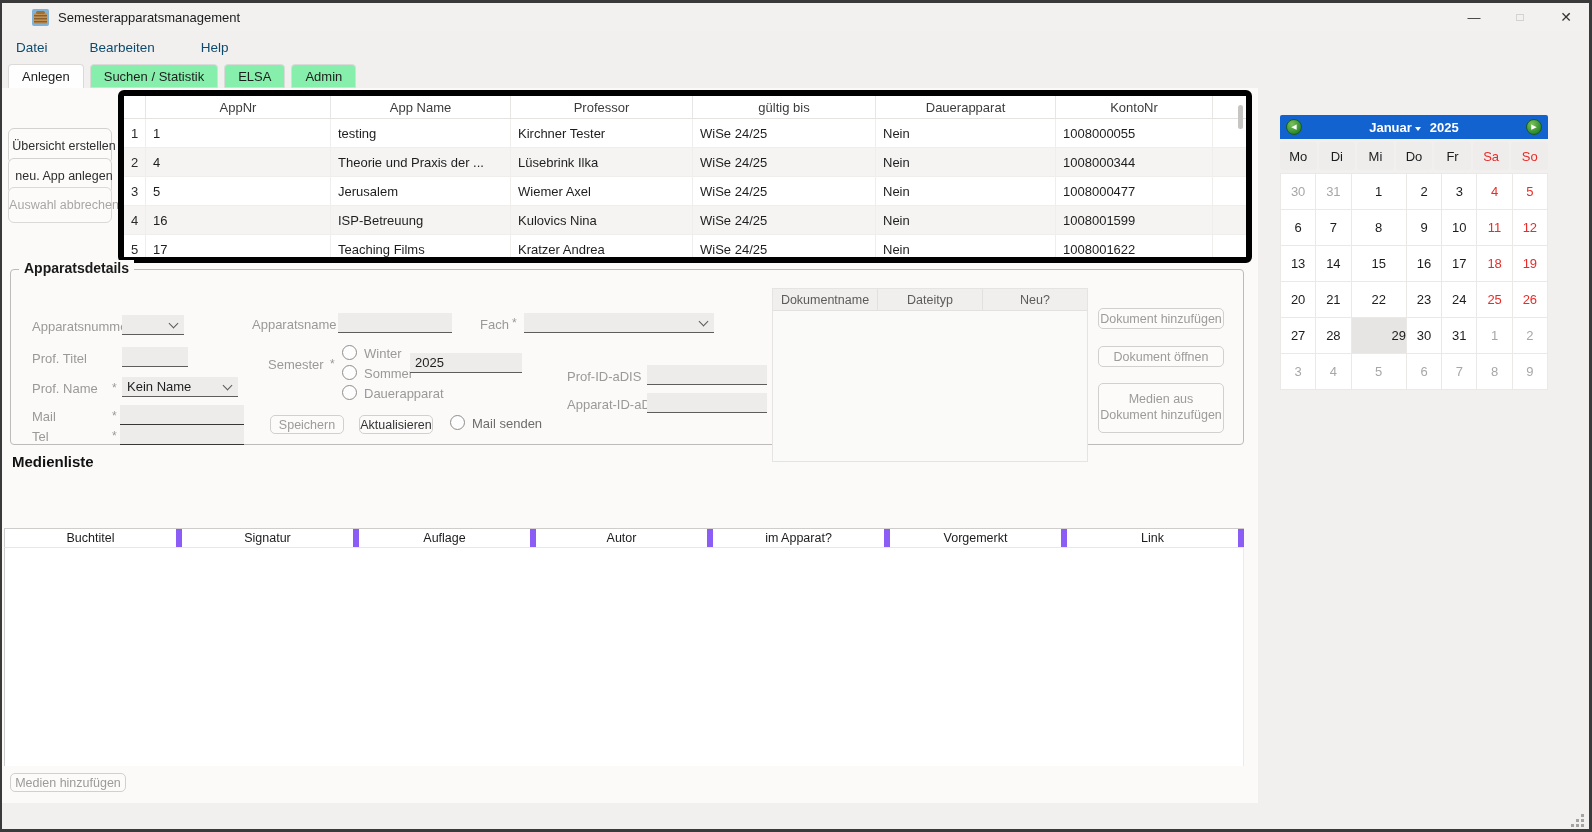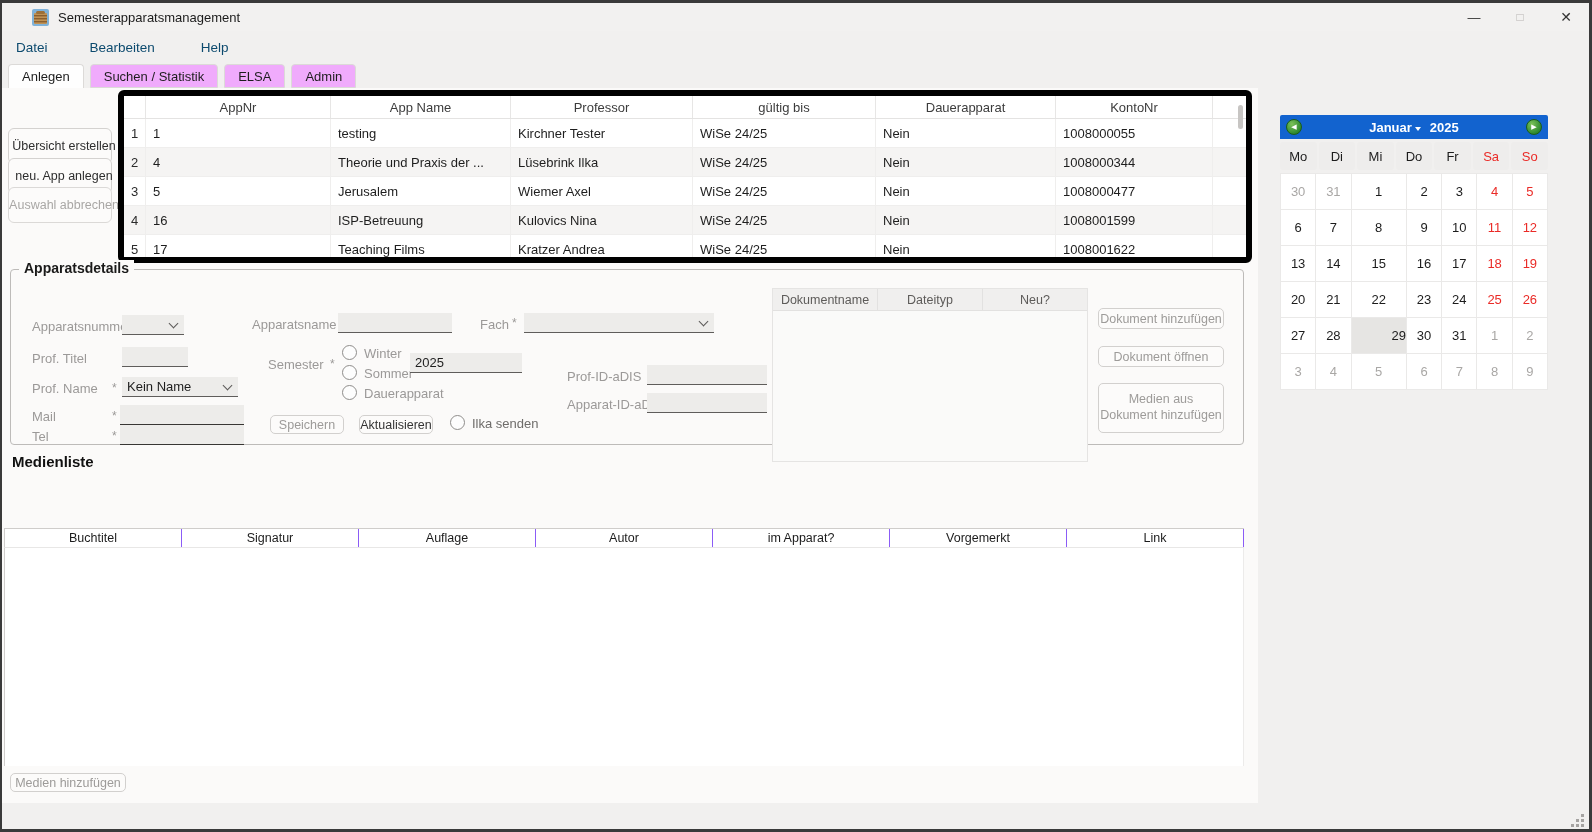--- a/index.html
+++ b/index.html
@@ -20,21 +20,21 @@
   
   .menubar { position:absolute; left:0; top:28px; width:100%; height:32px; background:#f1f0ef; display:flex; align-items:center; }
   .menu-item { font-size:13.5px; color:#0c4a6e; padding:4px 10px; }
   .menu-item:nth-child(1){ margin-left:4px; }
   .menu-item:nth-child(2){ margin-left:22px; }
   .menu-item:nth-child(3){ margin-left:26px; }
 
   
   .tabstrip { position:absolute; left:6px; top:61px; height:25px; display:flex; gap:6px; }
   .tab { height:24px; padding:0 13px; display:flex; align-items:center; font-size:13px; color:#1d1d1d;
-         background:#f0abfc; border:1px solid #dcdad8; border-radius:4px 4px 0 0; }
+         background:#86efac; border:1px solid #dcdad8; border-radius:4px 4px 0 0; }
   .tab.active { background:#fefefe; border-bottom-color:#fefefe; height:25px; }
   .tabpage { position:absolute; left:0px; top:85px; width:1256px; height:715px; background:#fbfaf9; }
 
   
   .side-btn { position:absolute; left:6px; width:104px; height:36px; font-size:12.5px;
               background:#fcfbfa; border:1px solid #d4d2d0; border-radius:6px; color:#2e2e2e;
               display:flex; align-items:center; justify-content:center; white-space:nowrap;padding-left:8px; }
   .side-btn.disabled { color:#a9a7a5; border-color:#dbd9d7; }
 
   
@@ -85,21 +85,21 @@
   .doc-header .th { width:105px; font-size:12.5px; color:#5d5b59; display:flex; align-items:center;
                     justify-content:center; border-right:1px solid #e2e1e0; }
   .doc-header .th:last-child { border-right:none; width:104px; }
 
   
   .medien-title { position:absolute; left:10px; top:450px; font-size:15px; font-weight:bold; color:#111; }
   .medien-table { position:absolute; left:2px; top:525px; width:1240px; }
   .m-header { display:flex; height:20px; background:#fff; border-top:1px solid #cfcdcb;
               border-left:1px solid #cfcdcb; border-bottom:1px solid #e8e7e6; }
   .m-header .th { flex:1; font-size:12.5px; color:#1c1c1c; display:flex; align-items:center;
-                  justify-content:center; border-right:1px solid #8b5cf6; }
+                  justify-content:center; border-right:6px solid #8b5cf6; }
   .m-body { height:218px; background:#fff; border-left:1px solid #cfcdcb; border-right:1px solid #eceebea; border-right:1px solid #ecebea; }
   .medien-add { left:8px; top:770px; width:116px; height:19px; }
 
   
   .calendar { position:absolute; left:1278px; top:112px; width:268px; }
   .cal-header { position:relative; height:24px; background:#1263cf; border-radius:2px 2px 0 0;
                 display:flex; align-items:center; justify-content:center; }
   .cal-title { color:#fff; font-size:13px; font-weight:bold; display:flex; align-items:center; gap:3px; }
   .cal-title .yr { margin-left:6px; }
   .cal-dd { width:0; height:0; border-left:3.5px solid transparent; border-right:3.5px solid transparent;
@@ -283,21 +283,21 @@
     <input class="tfield" style="left: 408px; top: 350px; width: 112px;" value="2025">
 
     <span class="flabel" style="left:565px; top:366px;">Prof-ID-aDIS</span>
     <input class="tfield" style="left: 645px; top: 362px; width: 120px;">
     <span class="flabel" style="left:565px; top:394px;">Apparat-ID-aDIS</span>
     <input class="tfield" style="left: 645px; top: 390px; width: 120px;">
 
     <button class="btn" style="left:268px; top:412px; width:74px; height:19px;">Speichern</button>
     <button class="btn enabled" style="left:357px; top:412px; width:74px; height:19px;">Aktualisieren</button>
     <span class="radio" style="left:448px; top:412px;"></span>
-    <span class="flabel" style="left:470px; top:413px; color:#6e6c6a;">Ilka senden</span>
+    <span class="flabel" style="left:470px; top:413px; color:#6e6c6a;">Mail senden</span>
 
     <div class="doc-table">
       <div class="doc-header" id="doc-header">
           <div class="th">Dokumentname</div>
           <div class="th">Dateityp</div>
           <div class="th">Neu?</div>
         </div>
     </div>
     <button class="btn" style="left:1096px; top:305px; width:126px; height:21px;">Dokument hinzufügen</button>
     <button class="btn" style="left:1096px; top:343px; width:126px; height:21px;">Dokument öffnen</button>

